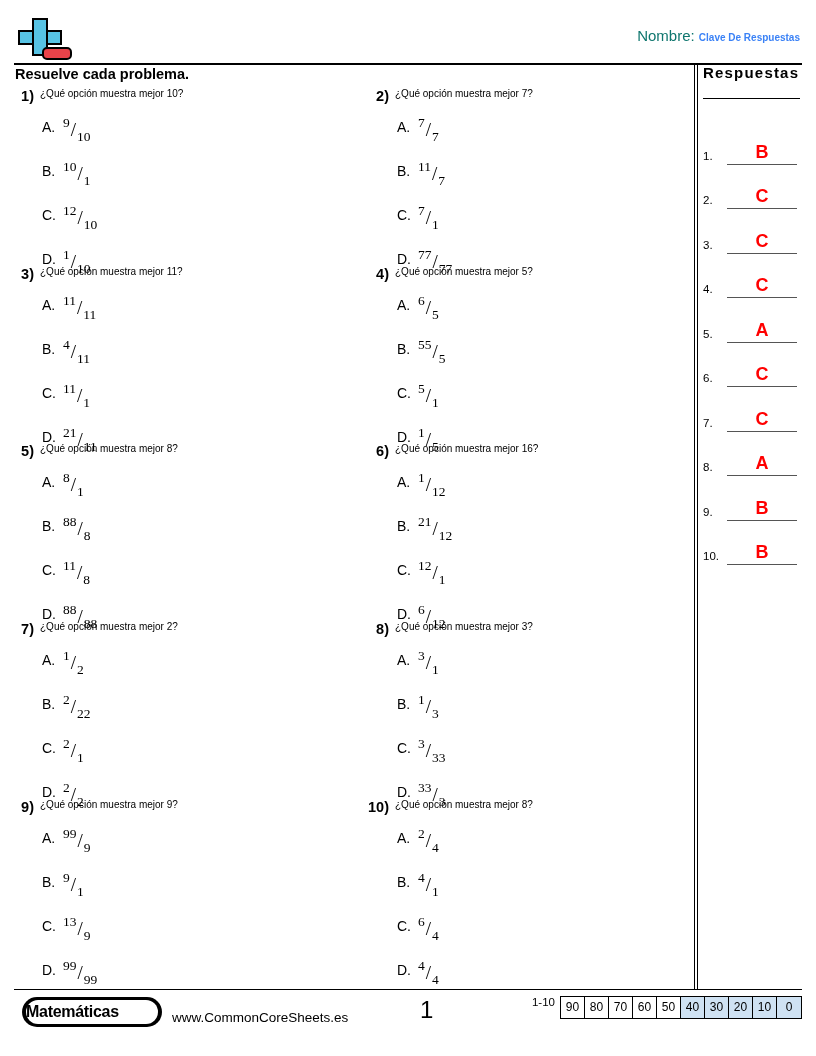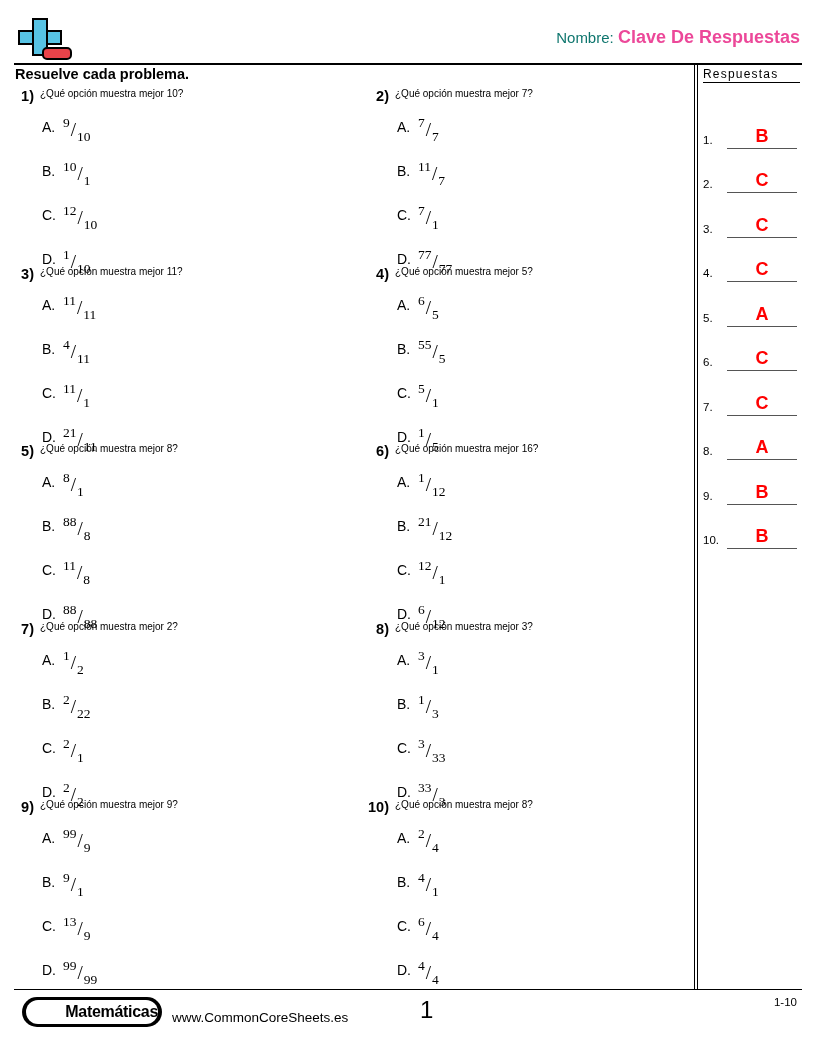--- a/index.html
+++ b/index.html
@@ -75,23 +75,23 @@
   }
   .name-block {
     position: absolute;
     right: 2px;
     top: 13px;
     font-size: 15px;
     white-space: nowrap;
   }
   .name-label { color: #0f766e; }
   .name-value {
-    color: #ec4899;
+    color: #3b82f6;
     font-weight: bold;
-    font-size: 18px;
+    font-size: 10px;
   }
 
   .rule-top {
     position: absolute;
     left: 14px;
     top: 63px;
     width: 788px;
     height: 0;
     border-top: 2px solid #000;
   }
@@ -197,25 +197,25 @@
   }
 
   
   .answers-panel {
     position: absolute;
     left: 703px;
     top: 64px;
     width: 100px;
   }
   .answers-title {
-    font-size: 12px;
-    font-weight: normal;
+    font-size: 15px;
+    font-weight: bold;
     letter-spacing: 1.2px;
     border-bottom: 1.5px solid #000;
-    padding-bottom: 1px;
+    padding-bottom: 17px;
     display: inline-block;
     width: 97px;
   }
   .ans-list {
     margin-top: 21px;
   }
   .ans-row {
     position: relative;
     height: 44.5px;
   }
@@ -263,21 +263,21 @@
     border-radius: 15px;
   }
   .badge-inner {
     position: absolute;
     left: 4px;
     top: 3px;
     width: 132px;
     height: 24px;
     background: #fff;
     border-radius: 12px;
-    text-align: right;
+    text-align: left;
     line-height: 24px;
     font-size: 16px;
     font-weight: bold;
     letter-spacing: -0.3px;
   }
   .site-url {
     position: absolute;
     left: 172px;
     top: 1010px;
     font-size: 13.5px;
@@ -620,13 +620,25 @@
 </div>
 
 <div class="footer-rule"></div>
 <div class="badge">
   <div class="badge-inner">Matemáticas</div>
 </div>
 <div class="site-url">www.CommonCoreSheets.es</div>
 <div class="page-no">1</div>
 <div class="scale">
   <div class="scale-label">1-10</div>
+  <div class="scale-cells">
+      <div class="scale-cell">90</div>
+      <div class="scale-cell">80</div>
+      <div class="scale-cell">70</div>
+      <div class="scale-cell">60</div>
+      <div class="scale-cell">50</div>
+      <div class="scale-cell hl" style="background: rgb(207, 226, 243);">40</div>
+      <div class="scale-cell hl" style="background: rgb(207, 226, 243);">30</div>
+      <div class="scale-cell hl" style="background: rgb(207, 226, 243);">20</div>
+      <div class="scale-cell hl" style="background: rgb(207, 226, 243);">10</div>
+      <div class="scale-cell hl" style="background: rgb(207, 226, 243);">0</div>
+    </div>
 </div>
 
 </body></html>

